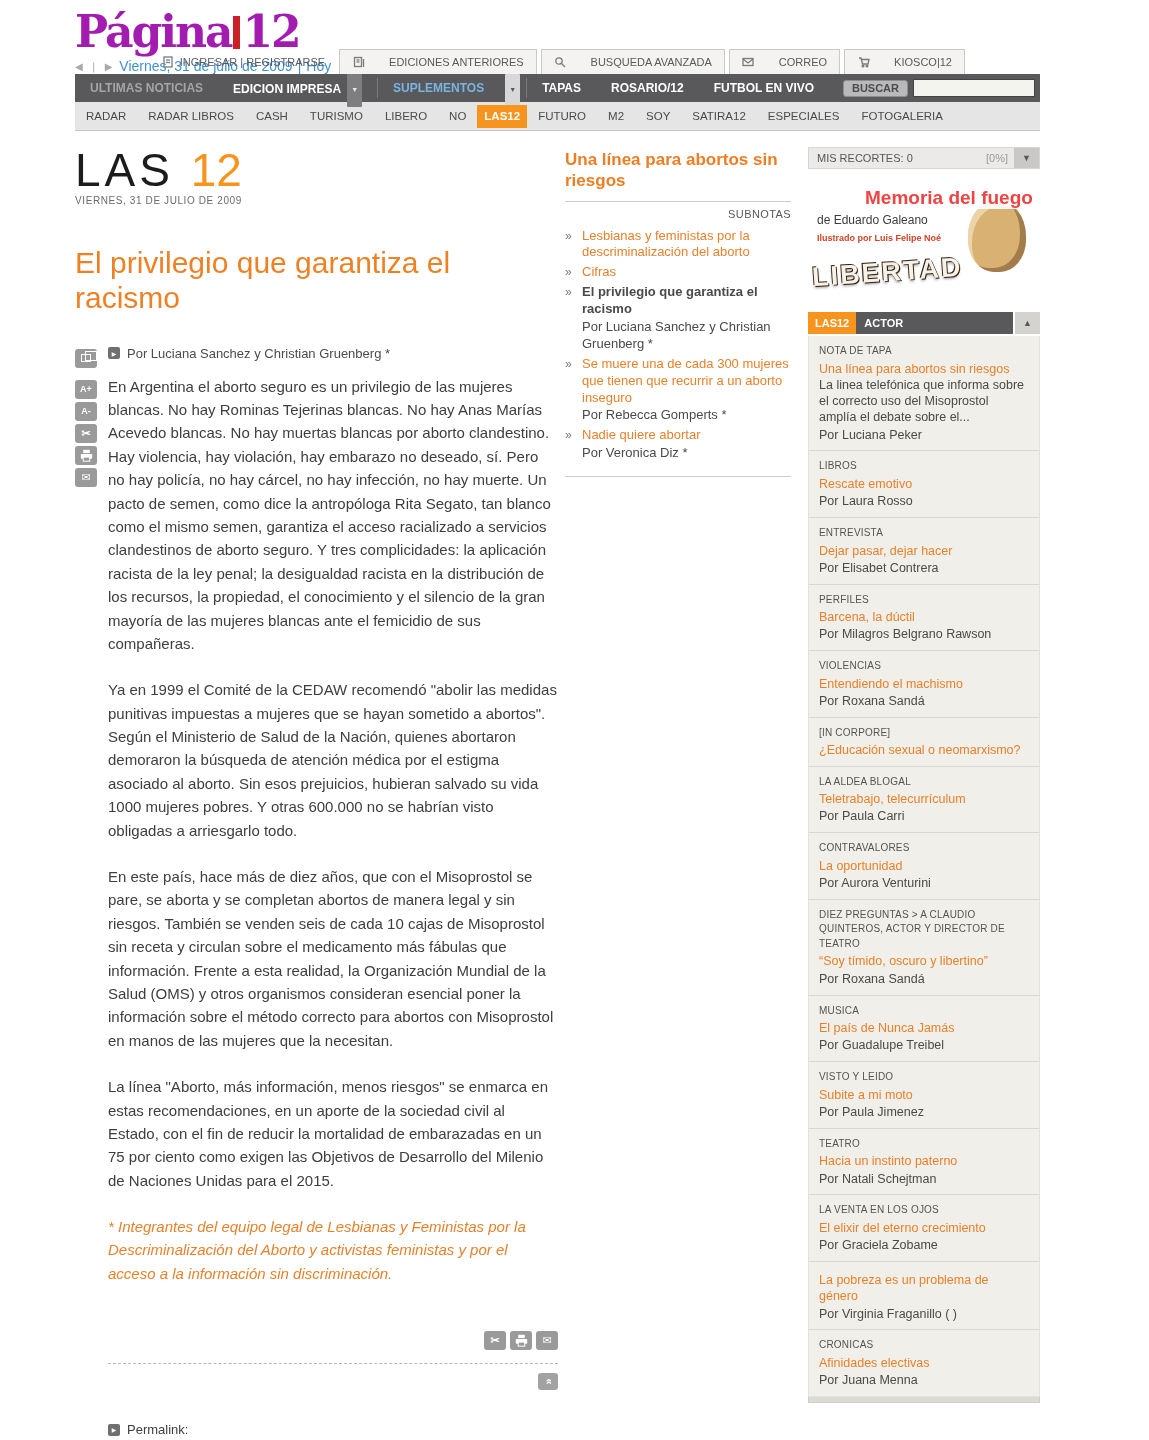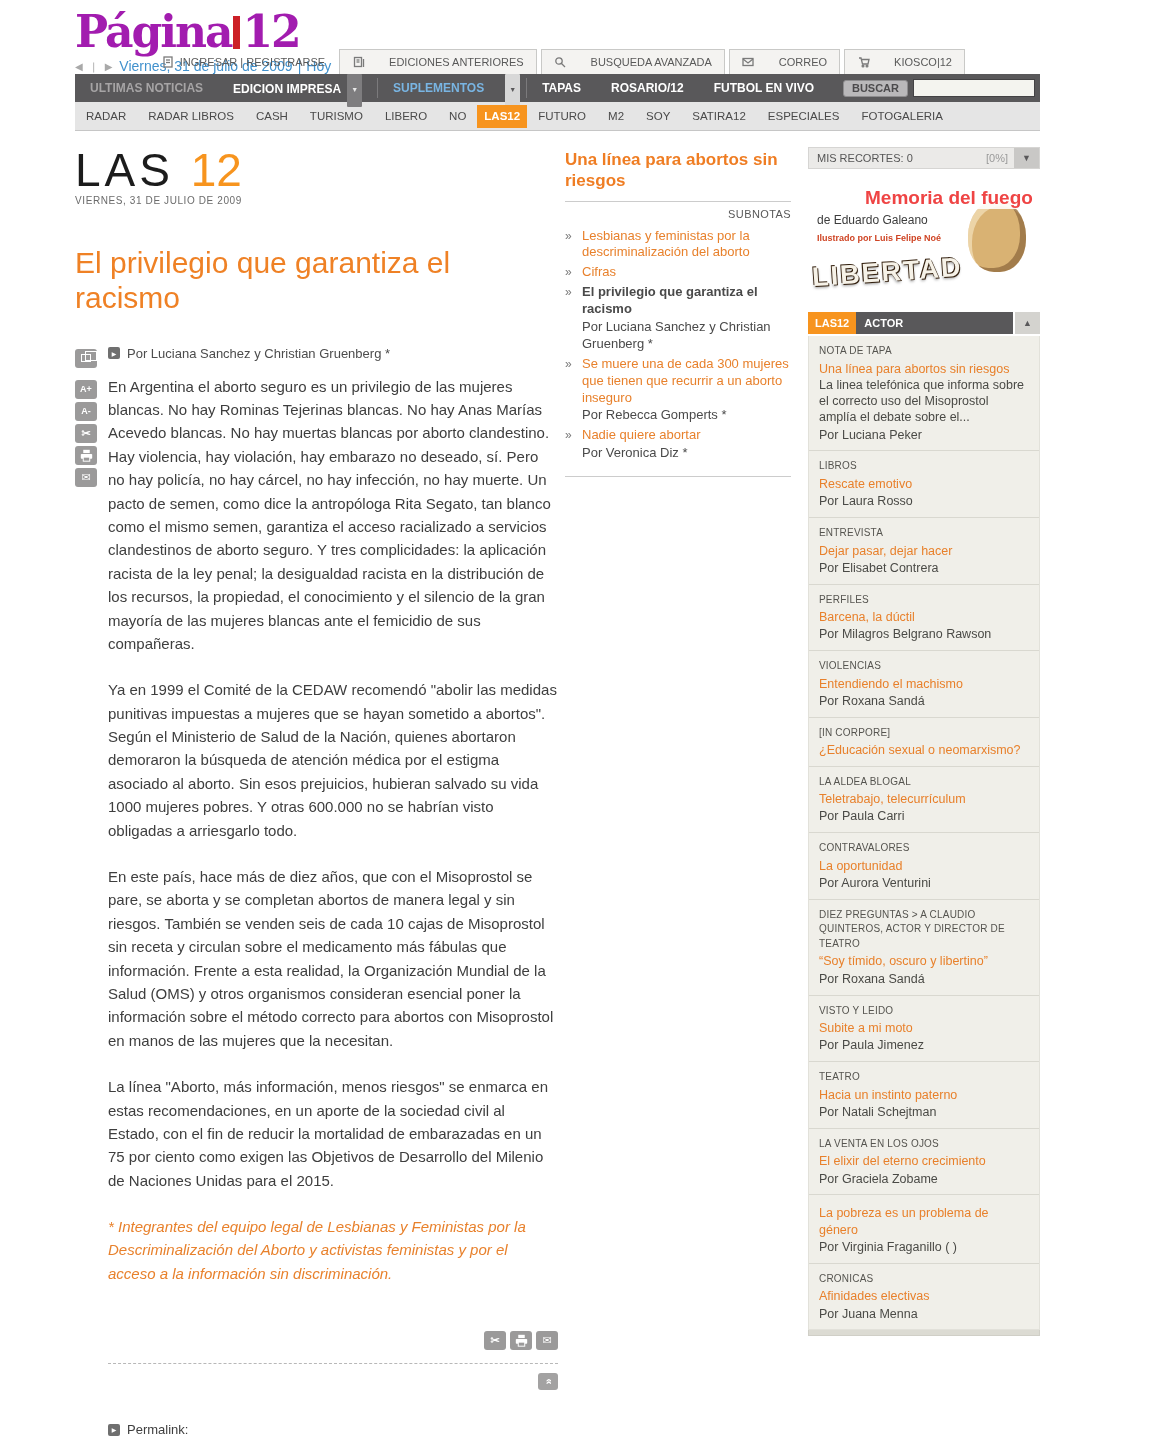--- a/index.html
+++ b/index.html
@@ -388,20 +388,25 @@
           <div class="idx-cat">CONTRAVALORES</div>
           <a class="idx-title">La oportunidad</a>
           <div class="idx-author">Por Aurora Venturini</div>
         </div>
         <div class="idx-entry">
           <div class="idx-cat">DIEZ PREGUNTAS &gt; A CLAUDIO QUINTEROS, ACTOR Y DIRECTOR DE TEATRO</div>
           <a class="idx-title">“Soy tímido, oscuro y libertino”</a>
           <div class="idx-author">Por Roxana Sandá</div>
         </div>
         <div class="idx-entry">
+          <div class="idx-cat">MUSICA</div>
+          <a class="idx-title">El país de Nunca Jamás</a>
+          <div class="idx-author">Por Guadalupe Treibel</div>
+        </div>
+        <div class="idx-entry">
           <div class="idx-cat">VISTO Y LEIDO</div>
           <a class="idx-title">Subite a mi moto</a>
           <div class="idx-author">Por Paula Jimenez</div>
         </div>
         <div class="idx-entry">
           <div class="idx-cat">TEATRO</div>
           <a class="idx-title">Hacia un instinto paterno</a>
           <div class="idx-author">Por Natali Schejtman</div>
         </div>
         <div class="idx-entry">

